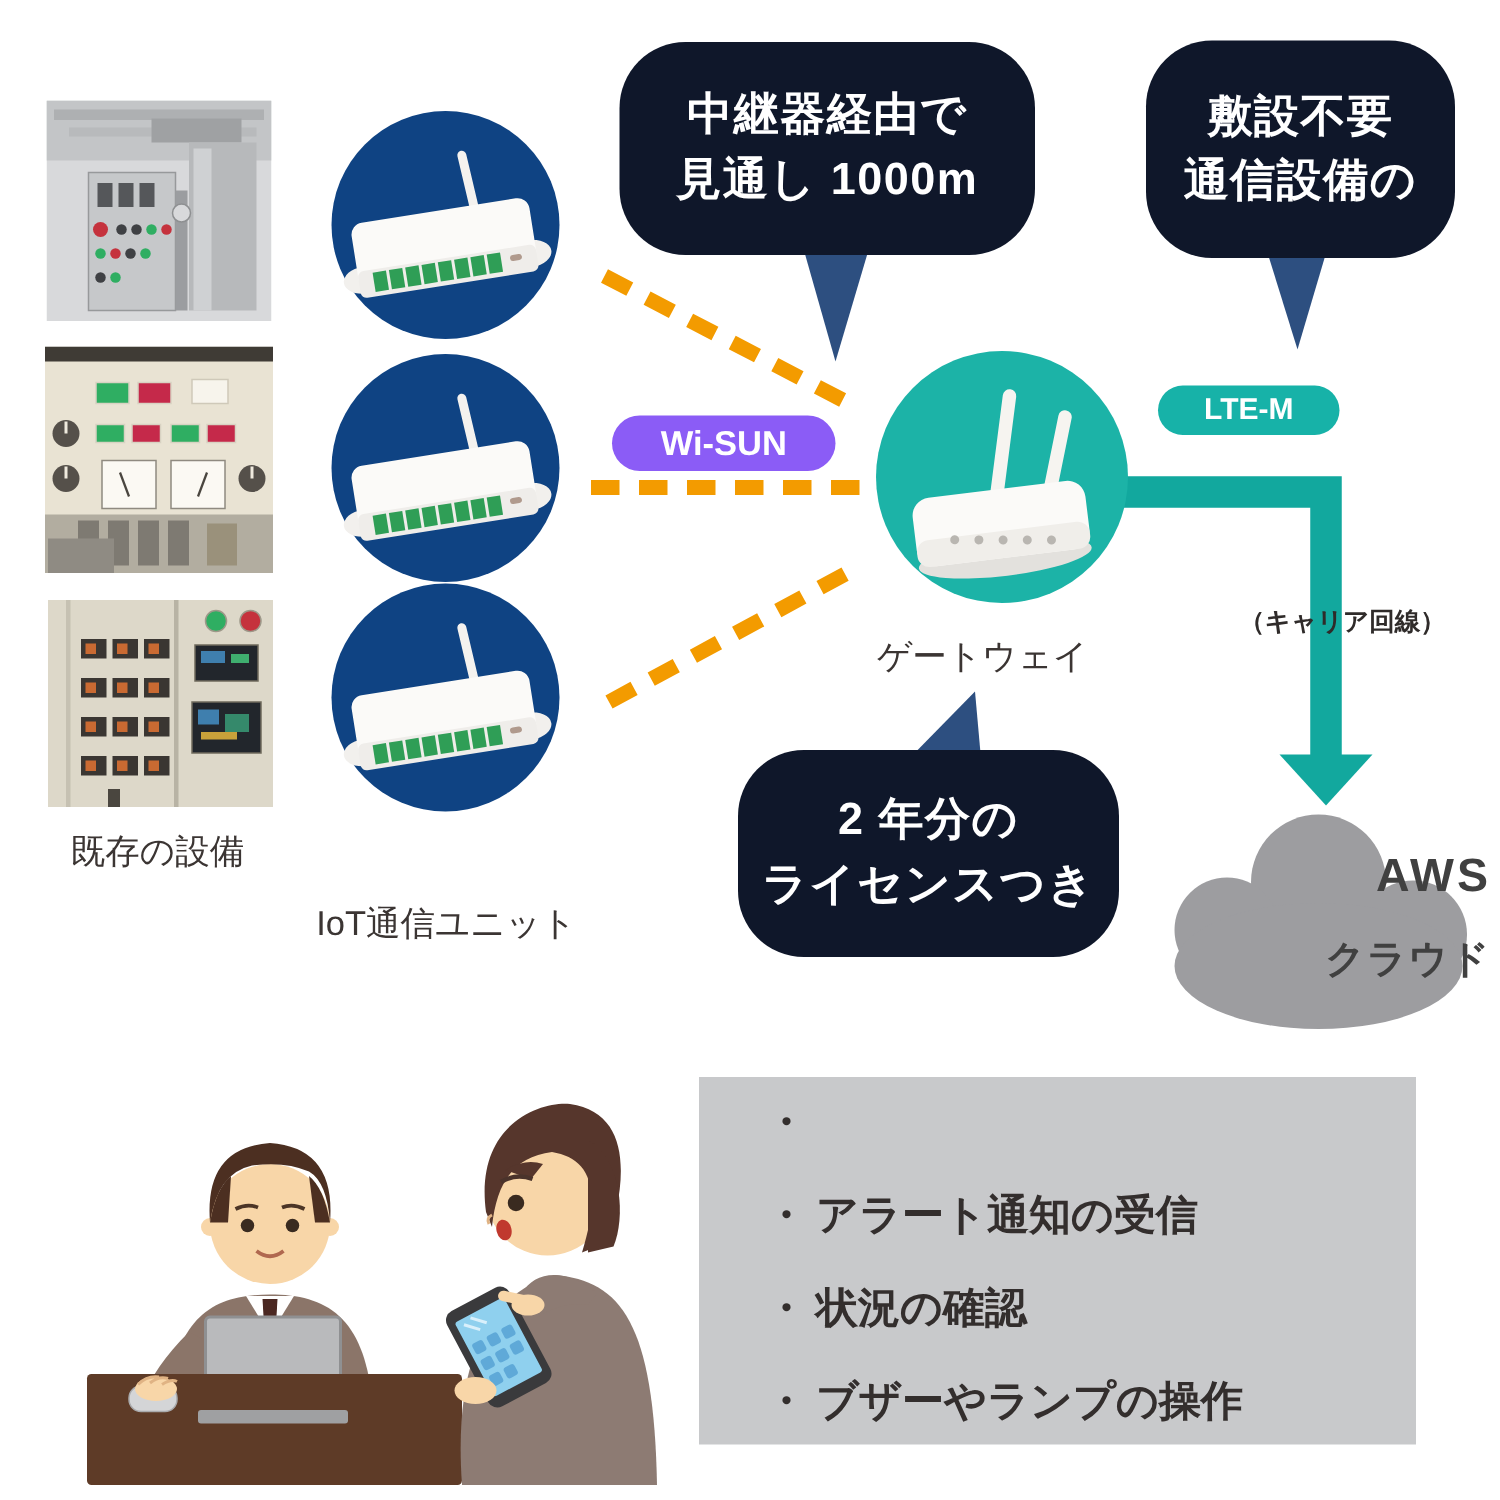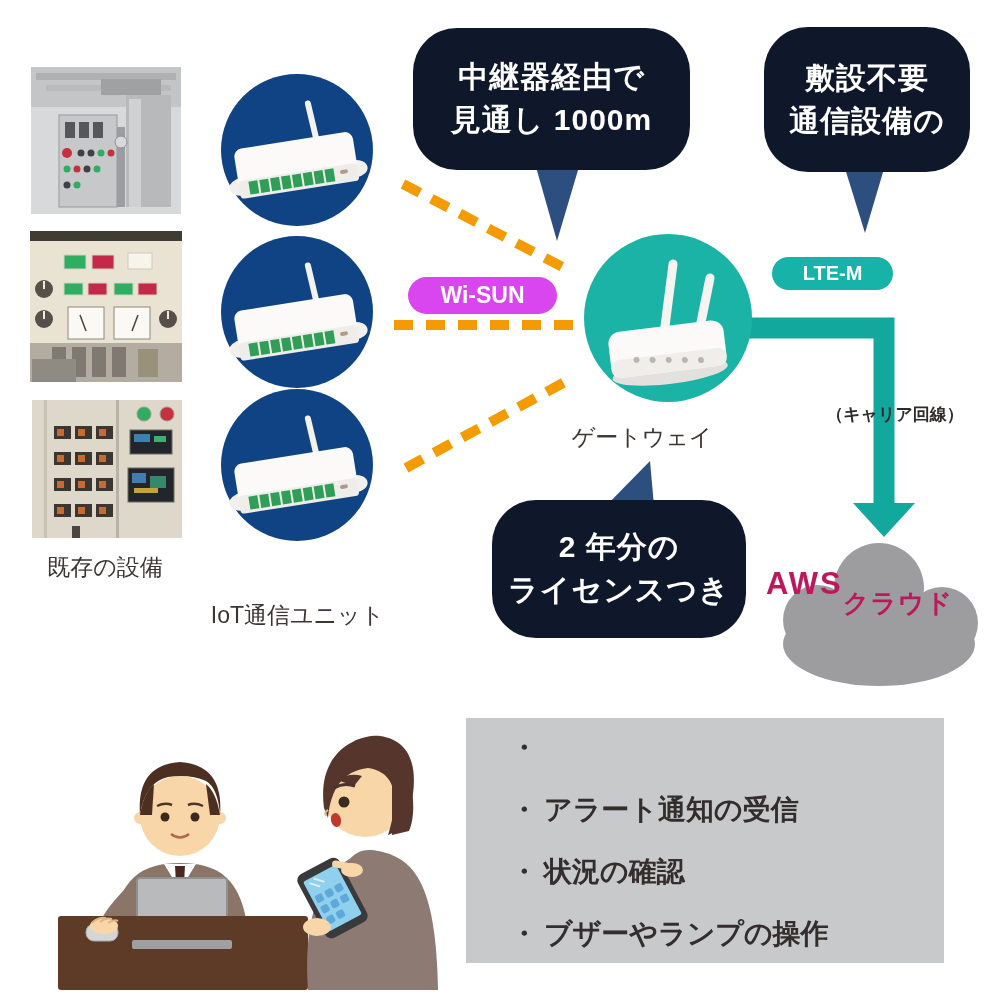--- a/index.html
+++ b/index.html
@@ -25,36 +25,36 @@
     position:absolute;background:#0f172a;border-radius:44px;
     display:flex;flex-direction:column;align-items:center;justify-content:center;
     color:#ffffff;font-weight:bold;text-align:center;line-height:1.42;
   }
   .bubble .bl{font-size:30px;letter-spacing:1px;white-space:nowrap;}
   
   .pill{
     position:absolute;border-radius:20px;color:#ffffff;font-weight:bold;
     display:flex;align-items:center;justify-content:center;white-space:nowrap;
   }
-  .pill.wisun{left:408px;top:277px;width:149px;height:37px;background:#d946ef;font-size:23px;}
+  .pill.wisun{left:408px;top:277px;width:149px;height:37px;background:#8b5cf6;font-size:23px;}
   .pill.ltem{left:772px;top:257px;width:121px;height:33px;background:#17b2a8;font-size:20px;}
   
   .lbl{
     position:absolute;color:#3b3533;font-size:23px;font-weight:500;
     text-align:center;white-space:nowrap;
   }
   .carrier{
     position:absolute;left:800px;top:403px;width:190px;text-align:center;
     color:#2f2b2a;font-size:17px;font-weight:bold;white-space:nowrap;
   }
   
   .cloud-wrap{position:absolute;left:766px;top:536px;width:228px;height:152px;}
   .cloud-text{
-    position:absolute;left:0;top:30px;width:228px;display:flex;
-    align-items:flex-start;color:#be185d;font-weight:bold;
+    position:absolute;left:0;top:30px;width:228px;display:flex;flex-direction:column;
+    align-items:flex-end;color:#404040;font-weight:bold;
   }
   .cloud-text .c1{font-size:31px;letter-spacing:2px;}
   .cloud-text .c2{font-size:26px;margin-top:20px;letter-spacing:1px;}
   
   .features{
     position:absolute;left:466px;top:718px;width:478px;height:245px;background:#c8c9cb;
     display:flex;flex-direction:column;justify-content:center;gap:24px;
     padding-left:44px;box-sizing:border-box;
   }
   .feat-item{display:flex;align-items:center;color:#332e2d;font-size:28px;font-weight:600;white-space:nowrap;}
@@ -258,21 +258,21 @@
       <g fill="#b9b6b1">
         <circle cx="52" cy="122" r="3"></circle>
           <circle cx="68" cy="124" r="3"></circle>
         <circle cx="84" cy="126" r="3"></circle>
           <circle cx="100" cy="128" r="3"></circle>
           <circle cx="116" cy="130" r="3"></circle>
       </g>
     </g>
   </svg>
 </div>
-<div class="lbl" style="left:552px;top:422px;width:180px;">ゲートウェイ</div>
+<div class="lbl" style="left:565px;top:422px;width:180px;">ゲートウェイ</div>
 
 <div class="bubble" style="left:413px;top:28px;width:277px;height:142px;">
   <span class="bl">中継器経由で</span>
   <span class="bl">見通し 1000m</span>
 </div>
 
 <div class="bubble" style="left:764px;top:27px;width:206px;height:145px;">
   <span class="bl">敷設不要</span>
   <span class="bl">通信設備の</span>
 </div>

